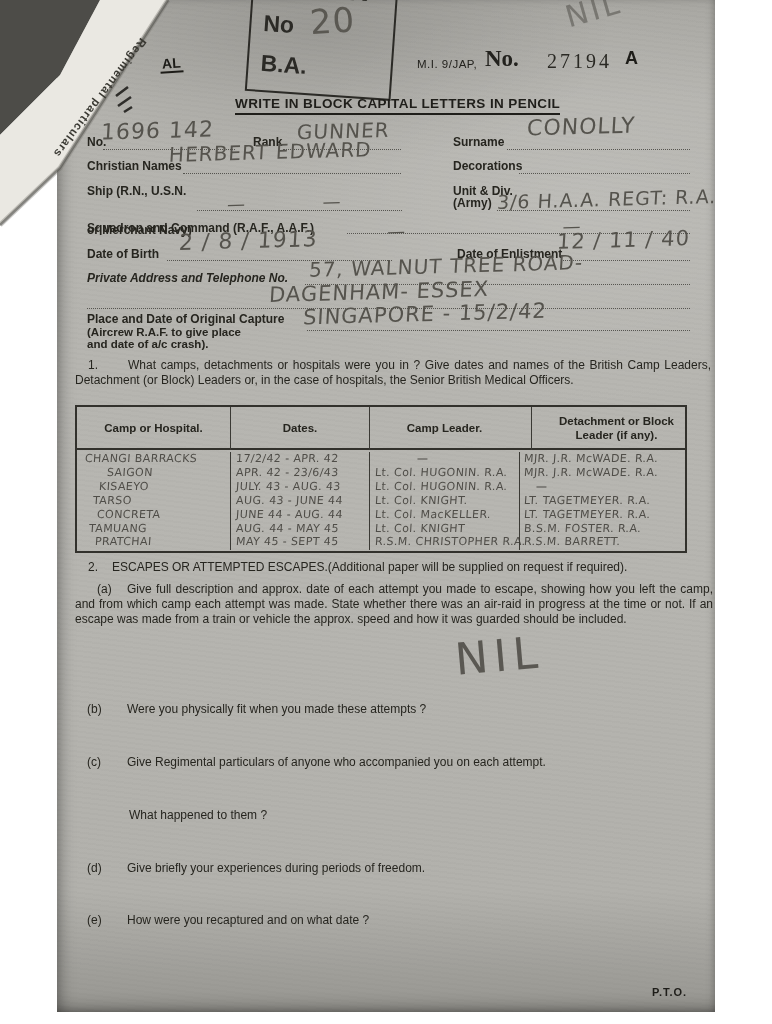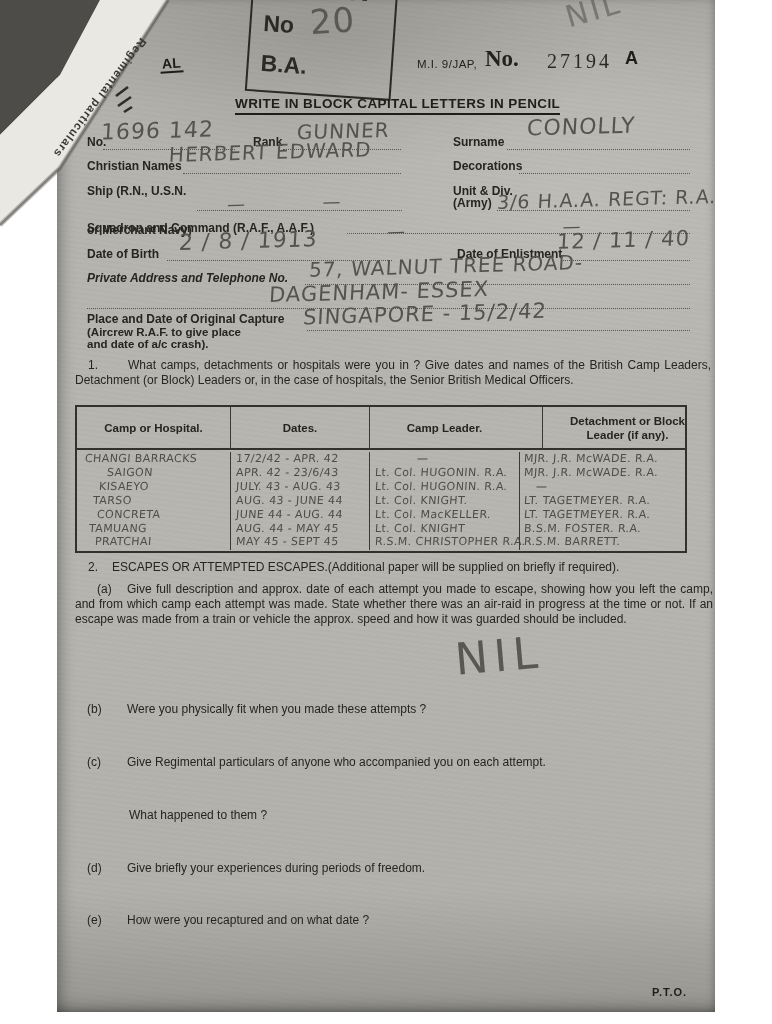--- a/index.html
+++ b/index.html
@@ -139,21 +139,21 @@
 
     <div class="para" style="left:18px;top:358px;width:636px;">
       <span class="inlbl" style="width:40px;margin-left:13px;">1.</span><span>What camps, detachments or hospitals were you in ?   Give dates and names of the British Camp Leaders, Detachment (or Block) Leaders or, in the case of hospitals, the Senior British Medical Officers.</span>
     </div>
 
     <div id="camps-table">
       <div class="thead">
         <div class="hcell" style="left:0;width:153px;">Camp or Hospital.</div>
         <div class="hcell vline" style="left:153px;width:139px;">Dates.</div>
         <div class="hcell vline" style="left:292px;width:150px;">Camp Leader.</div>
-        <div class="hcell vline" style="left:465px;width:170px;padding:12px 22px;">Detachment or Block Leader (if any).</div>
+        <div class="hcell vline" style="left:454px;width:170px;padding:12px 22px;">Detachment or Block Leader (if any).</div>
       </div>
       <div class="tbody">
         <div class="bcol col-camps" style="left:0;width:153px;padding-left:8px;">
             <div class="line">CHANGI BARRACKS</div>
             <div class="line">SAIGON</div>
             <div class="line">KISAEYO</div>
             <div class="line">TARSO</div>
             <div class="line">CONCRETA</div>
             <div class="line">TAMUANG</div>
             <div class="line">PRATCHAI</div>
@@ -182,21 +182,21 @@
             <div class="line">—</div>
             <div class="line">LT. TAGETMEYER. R.A.</div>
             <div class="line">LT. TAGETMEYER. R.A.</div>
             <div class="line">B.S.M. FOSTER.   R.A.</div>
             <div class="line">R.S.M. BARRETT.</div>
           </div>
       </div>
     </div>
 
     <div class="para" style="left:18px;top:560px;width:640px;white-space:nowrap;">
-      <span style="margin-left:13px;margin-right:14px;">2.</span><span style="">ESCAPES OR ATTEMPTED ESCAPES.</span><span>(Additional paper will be supplied on briefly if required).</span>
+      <span style="margin-left:13px;margin-right:14px;">2.</span><span style="">ESCAPES OR ATTEMPTED ESCAPES.</span><span>(Additional paper will be supplied on request if required).</span>
     </div>
     <div class="para" style="left:18px;top:582px;width:638px;">
       <span class="inlbl" style="width:30px;margin-left:22px;">(a)</span><span>Give full description and approx. date of each attempt you made to escape, showing how you left the camp, and from which camp each attempt was made.   State whether there was an air-raid in progress at the time or not.   If an escape was made from a train or vehicle the approx. speed and how it was guarded should be included.</span>
     </div>
 
     <div id="nil-main">NIL</div>
 
     <div class="para" style="left:30px;top:702px;width:600px;">
       <span class="inlbl" style="width:40px;">(b)</span><span>Were you physically fit when you made these attempts ?</span>
     </div>

